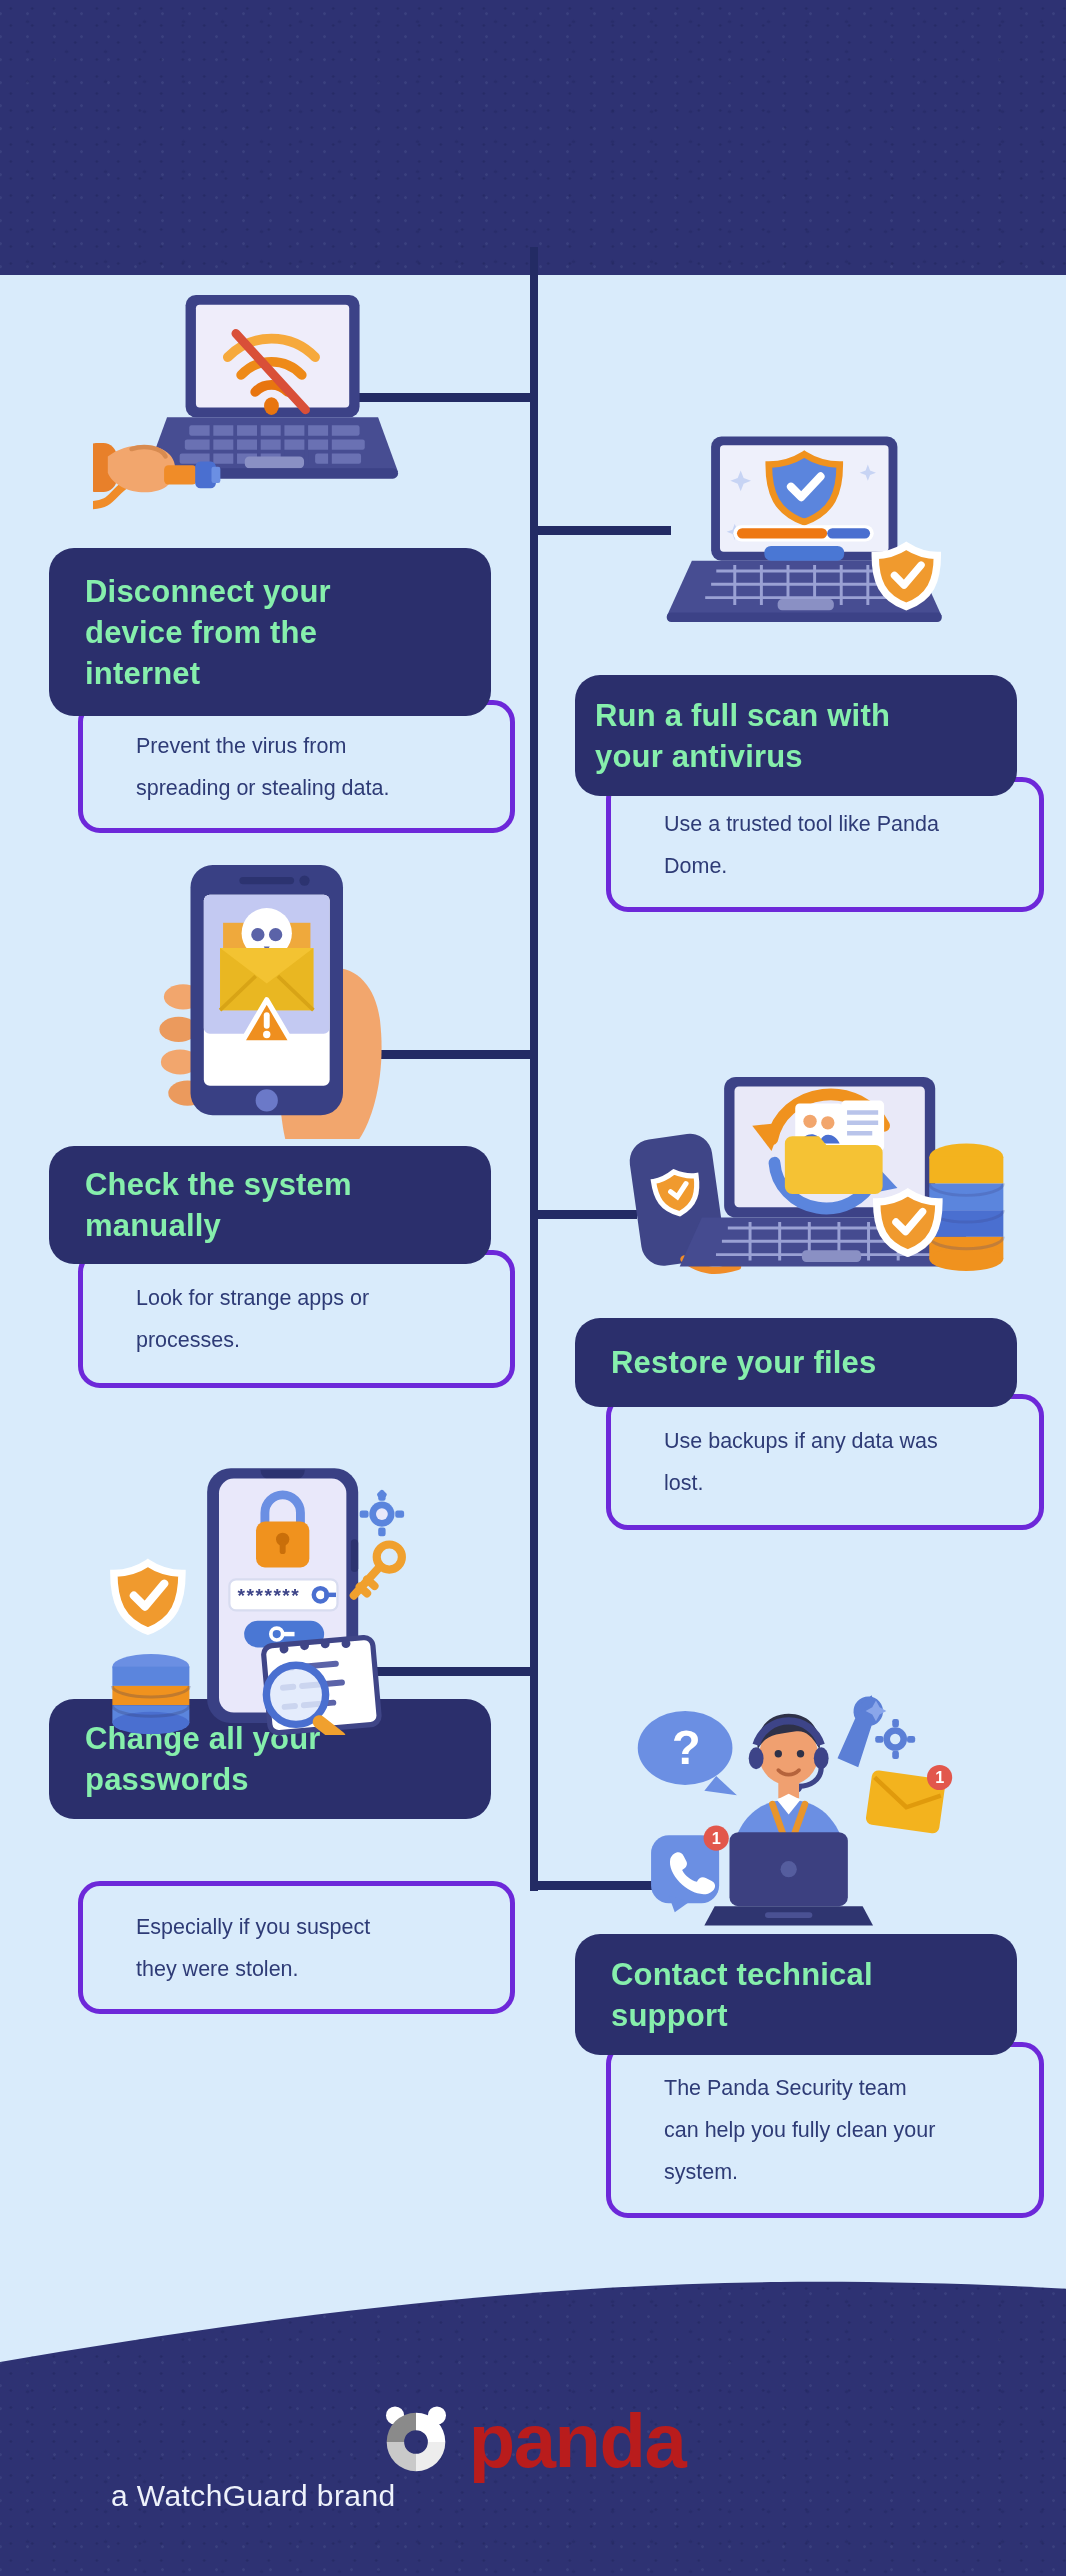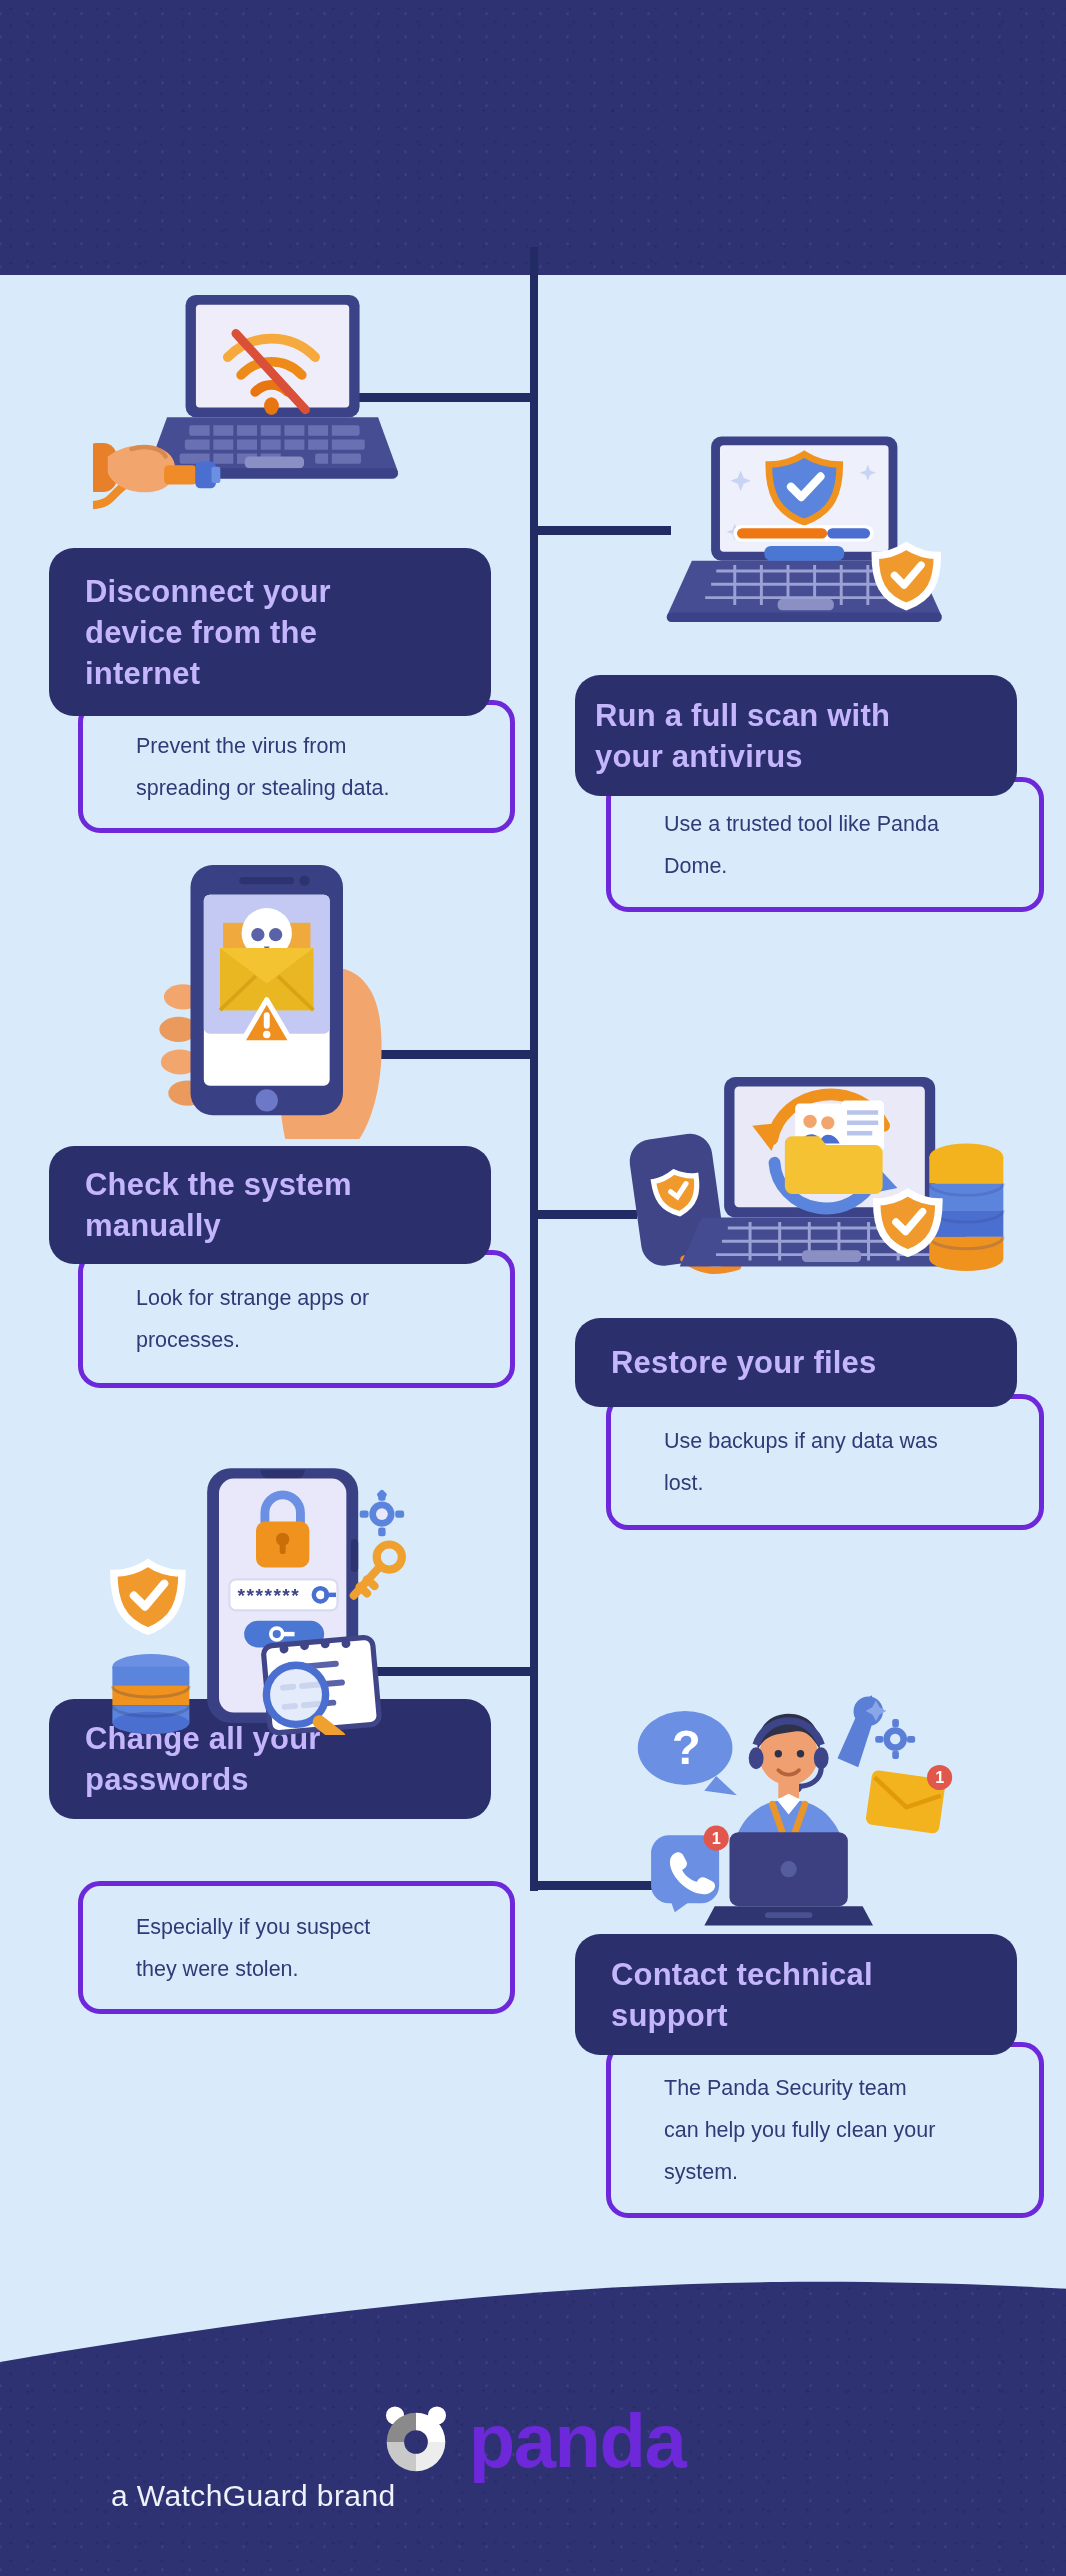--- a/index.html
+++ b/index.html
@@ -32,41 +32,41 @@
   .c5{left:322px;top:1667px;width:216px;}
   .c6{left:530px;top:1881px;width:159px;}
 
   
   .note-box{position:absolute;border:5px solid #6d28d9;border-radius:22px;
     display:flex;flex-direction:column;justify-content:center;box-sizing:border-box;
     padding:7.4px 22px 7.4px 53px;}
   .note-box .body-text{color:#2e3b76;font-size:21.5px;line-height:42px;font-weight:500;white-space:pre-line;}
   .head-card{position:absolute;background:#2b2f6c;border-radius:25px;display:flex;align-items:center;
     box-sizing:border-box;padding:7.4px 30px 7.4px 36px;}
-  .head-card .head-text{color:#c4b5fd;font-size:31px;line-height:41px;font-weight:700;letter-spacing:0.2px;white-space:pre-line;}
+  .head-card .head-text{color:#86efac;font-size:31px;line-height:41px;font-weight:700;letter-spacing:0.2px;white-space:pre-line;}
 
   
   .s1-note{left:78px;top:700px;width:437px;height:133px;}
   .s1-head{left:49px;top:548px;width:442px;height:168px;}
   .s2-note{left:606px;top:777px;width:438px;height:135px;}
   .s2-head{left:575px;top:675px;width:442px;height:121px;padding-left:20px;}
   .s3-note{left:78px;top:1250px;width:437px;height:138px;}
   .s3-head{left:49px;top:1146px;width:442px;height:118px;}
   .s4-note{left:606px;top:1394px;width:438px;height:136px;}
   .s4-head{left:575px;top:1318px;width:442px;height:89px;}
   .s5-note{left:78px;top:1881px;width:437px;height:133px;}
   .s5-head{left:49px;top:1699px;width:442px;height:120px;}
   .s6-note{left:606px;top:2042px;width:438px;height:176px;}
   .s6-head{left:575px;top:1934px;width:442px;height:121px;}
 
   .illus{position:absolute;}
 
   
   .footer-logo{position:absolute;left:0;top:2405px;width:1066px;display:flex;justify-content:center;align-items:flex-start;gap:18px;}
-  .brand-word{color:#6d28d9;font-size:76px;font-weight:700;letter-spacing:-1.5px;line-height:71px;text-transform:lowercase;}
+  .brand-word{color:#b91c1c;font-size:76px;font-weight:700;letter-spacing:-1.5px;line-height:71px;text-transform:lowercase;}
   .tagline{position:absolute;left:0;top:2479px;width:1066px;text-align:left;padding-left:111px;box-sizing:border-box;
     color:#eef2fb;font-size:30px;font-weight:400;letter-spacing:0.4px;}
 </style>
 </head>
 <body>
 
 <div class="canvas">
 
   <div class="header-wave texture"></div>
 

